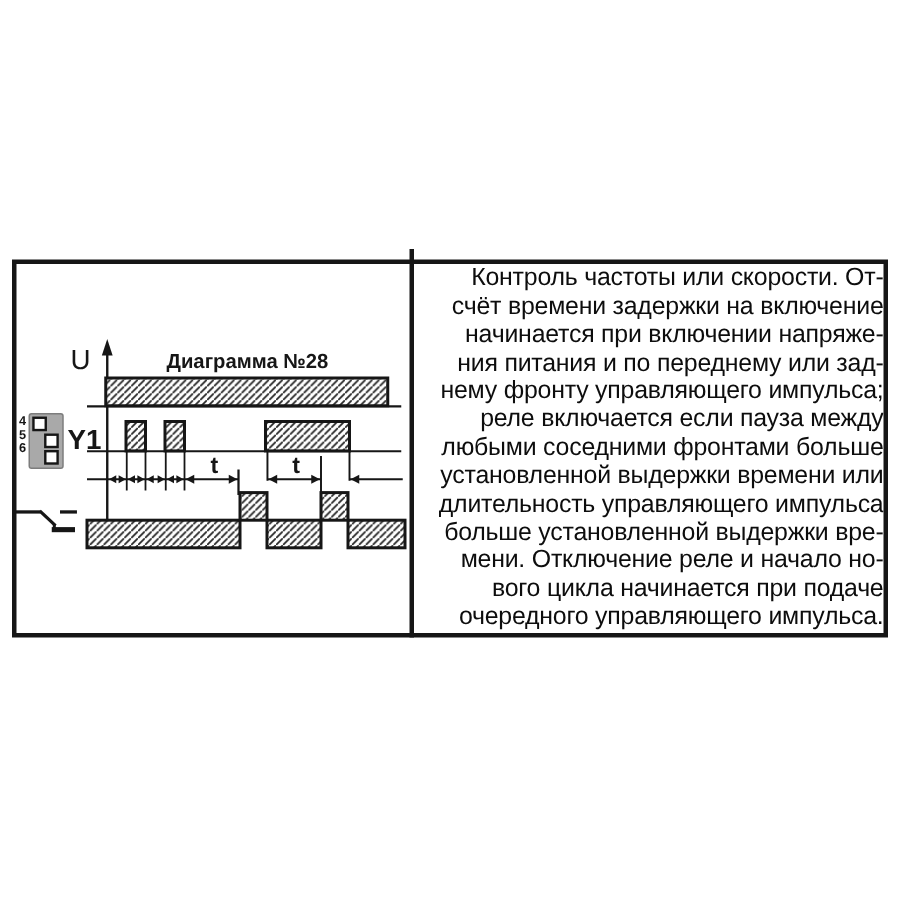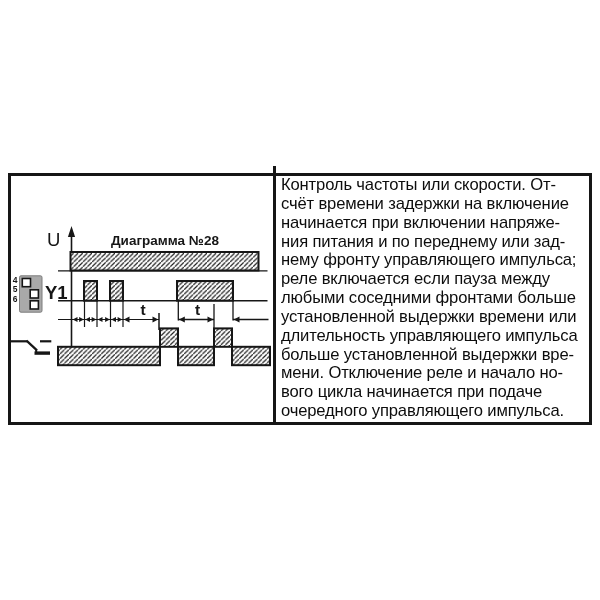--- a/index.html
+++ b/index.html
@@ -10,21 +10,21 @@
   .outer-box{
     position:absolute;left:8px;top:173px;width:584px;height:252px;
     border:3px solid #161616;box-sizing:border-box;background:#fff;
   }
   .divider{
     position:absolute;left:273px;top:166px;width:3px;height:259px;background:#161616;
   }
   .desc-text{
     position:absolute;left:281px;top:176px;width:308px;height:248px;
     font-size:16.6px;line-height:18.85px;letter-spacing:-0.15px;
-    white-space:pre;color:#0d0d0d;overflow:hidden;
+    white-space:pre;color:#0d0d0d;overflow:hidden;text-align:right;
   }
   .diagram-svg{position:absolute;left:0;top:0;width:600px;height:600px;}
   svg text{font-family:"Liberation Sans",sans-serif;fill:#161616;}
 </style>
 </head>
 <body>
 
 <div class="screenshot">
 
   <div class="outer-box"></div>

